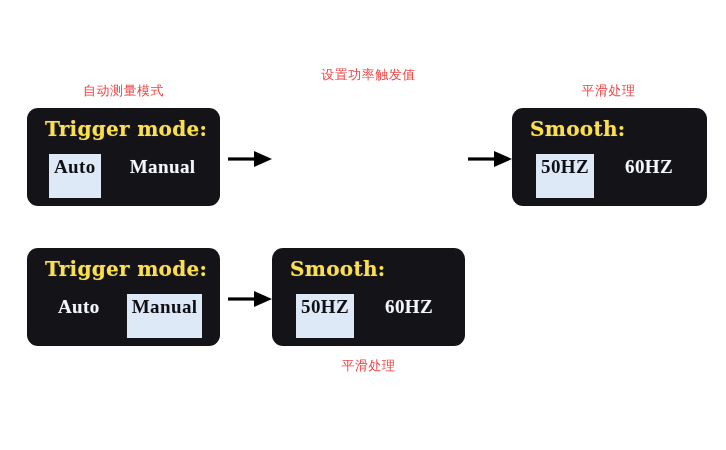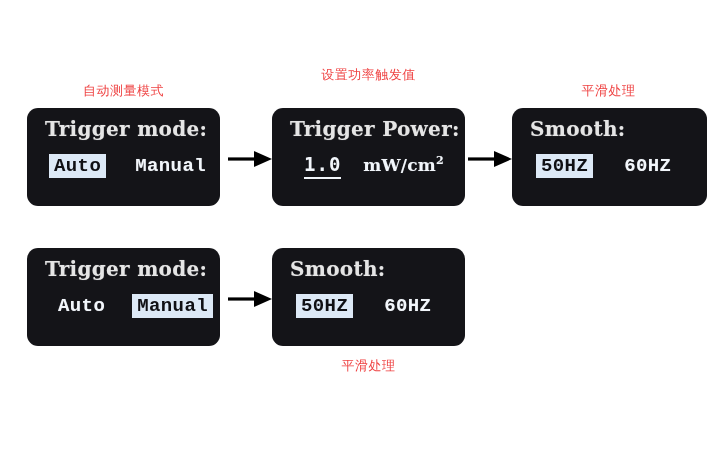--- a/index.html
+++ b/index.html
@@ -48,44 +48,44 @@
   }
 
   .panel-title {
     position: absolute;
     left: 18px;
     top: 9px;
     font-family: "DejaVu Serif", serif;
     font-weight: bold;
     font-size: 20px;
     line-height: 24px;
-    color: #e5e5e5;
+    color: #fde047;
     letter-spacing: 0.3px;
     white-space: nowrap;
     text-shadow: 0 0 1px rgba(255,255,255,0.35);
   }
 
   
   .opt-row {
     position: absolute;
     left: 0;
     right: 0;
     top: 46px;
     display: flex;
     align-items: baseline;
   }
   .opt {
-    font-family: Liberation Mono, monospace;
+    font-family: Liberation Serif, serif;
     font-weight: bold;
     font-size: 19px;
     line-height: 23px;
     color: #f2f6fb;
     letter-spacing: 0.4px;
     white-space: nowrap;
-    padding: 1px 5px 0 5px;
+    padding: 1px 5px 20px 5px;
     text-shadow: 0 0 1px rgba(255,255,255,0.3);
   }
   .opt.selected {
     background: #dde9f6;
     color: #101014;
     text-shadow: none;
   }
 
   
   .value-row {
@@ -148,31 +148,20 @@
 
   <div class="arrow" style="left:228px; top:148px; width:44px; height:22px;">
     <svg width="44" height="22" viewBox="0 0 44 22" aria-hidden="true">
       <line x1="0" y1="11" x2="30" y2="11" stroke="#000000" stroke-width="3.2"></line>
       <polygon points="26,3 44,11 26,19" fill="#000000"></polygon>
     </svg>
   </div>
 
   <div class="cn-label" style="left:272px; top:67px; width:193px;">设置功率触发值</div>
 
-  <div class="panel" style="left:272px; top:108px; width:193px; height:98px;">
-    <div class="panel-inner">
-      <div class="panel-title">Trigger Power:</div>
-      <div class="value-row" style="padding-left:32px;">
-        <div class="value-num">1.0</div>
-        <div class="value-unit" style="margin-left:22px;">
-          <span>mW/cm</span><sup>2</sup>
-        </div>
-      </div>
-    </div>
-  </div>
 
   <div class="arrow" style="left:468px; top:148px; width:44px; height:22px;">
     <svg width="44" height="22" viewBox="0 0 44 22" aria-hidden="true">
       <line x1="0" y1="11" x2="30" y2="11" stroke="#000000" stroke-width="3.2"></line>
       <polygon points="26,3 44,11 26,19" fill="#000000"></polygon>
     </svg>
   </div>
 
   <div class="cn-label" style="left:512px; top:83px; width:193px;">平滑处理</div>
 

